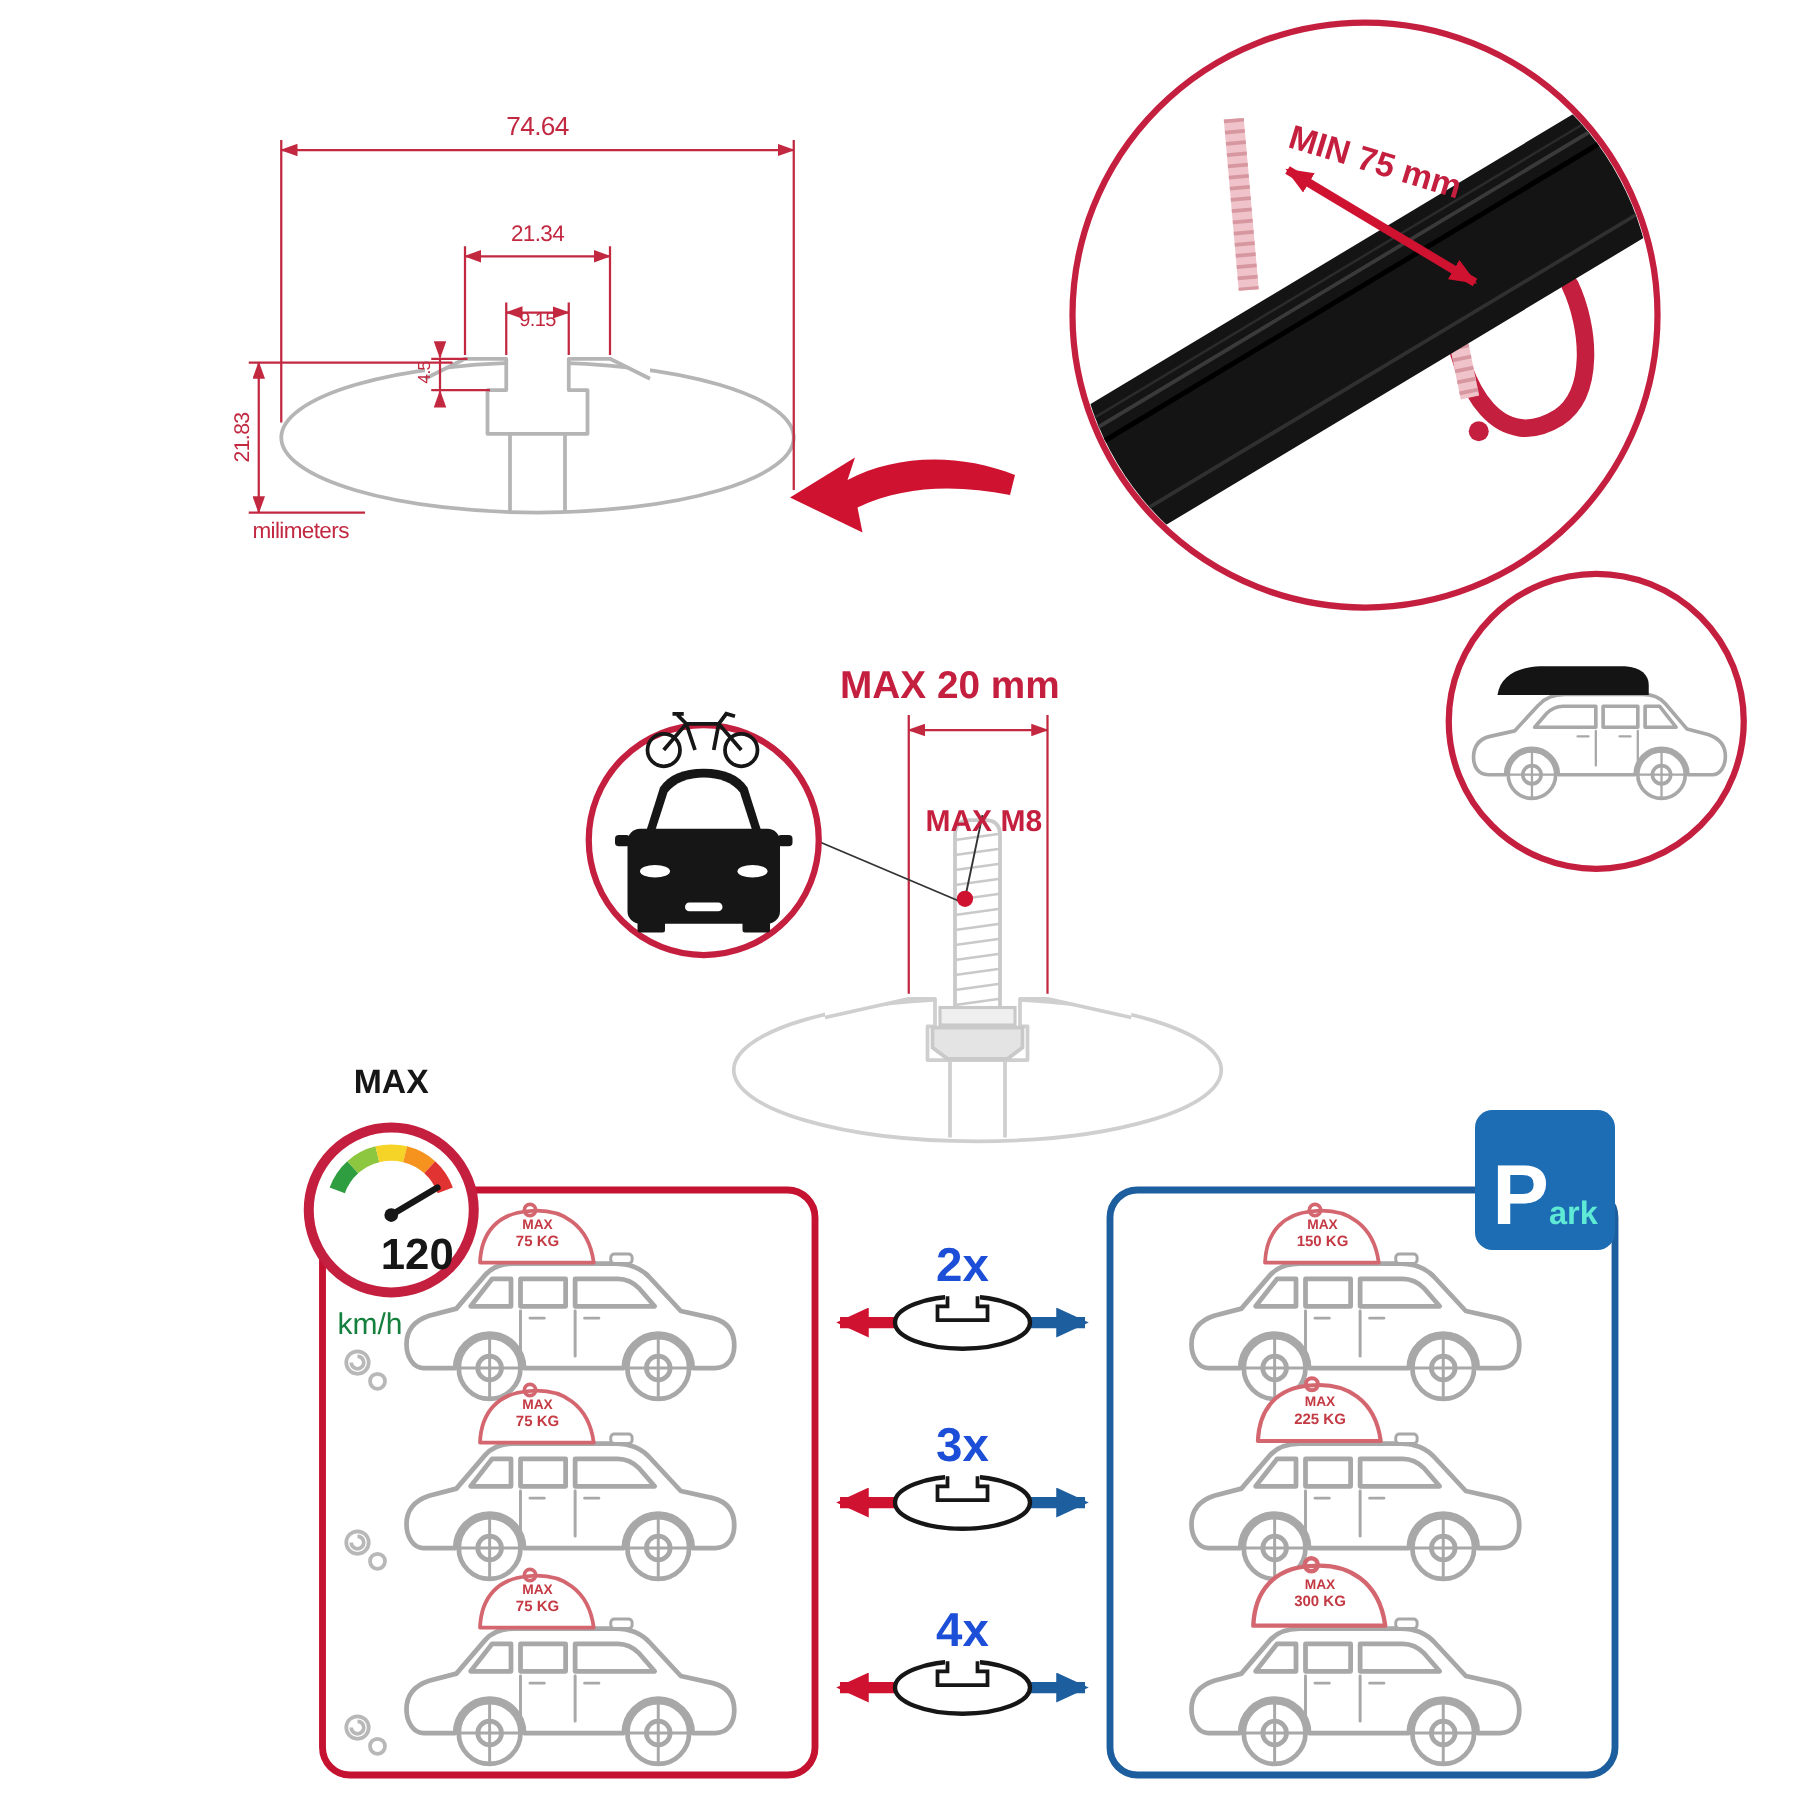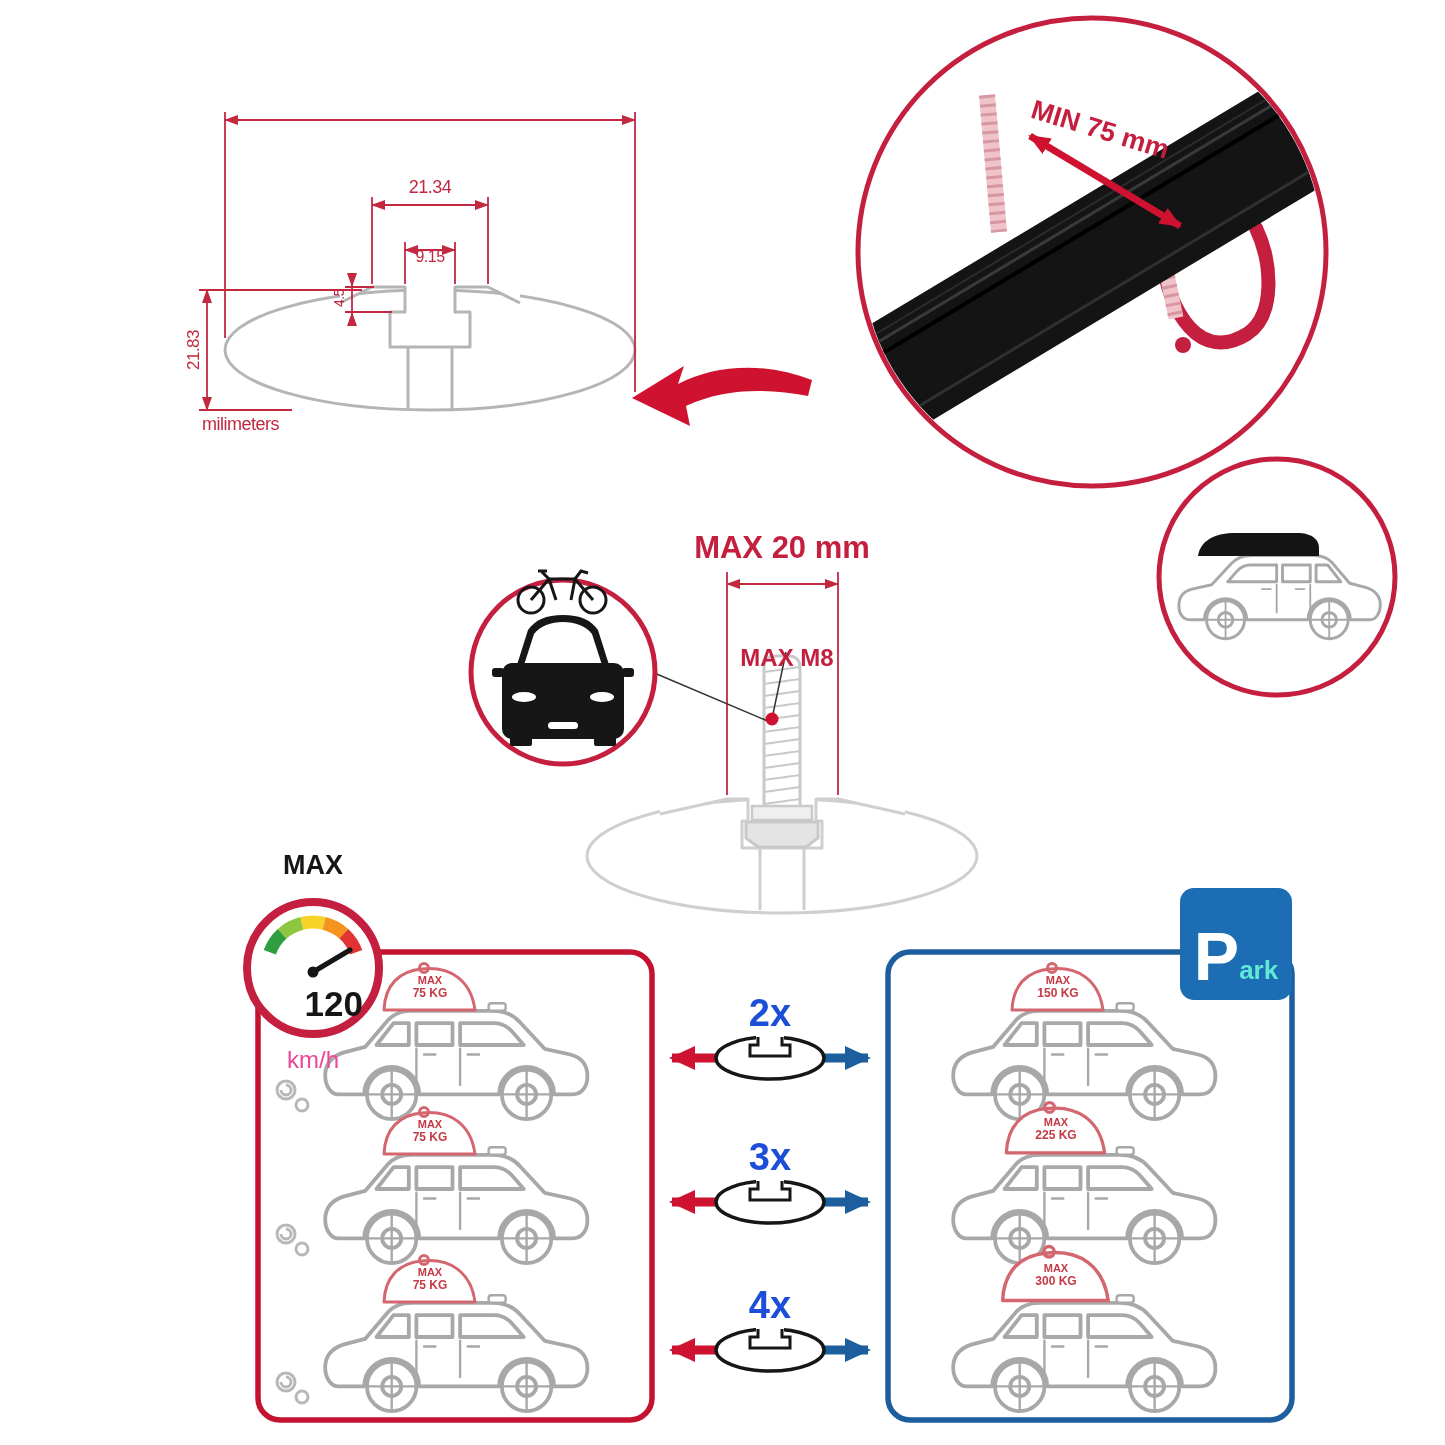--- a/index.html
+++ b/index.html
@@ -236,34 +236,35 @@
     <path d="M269.8,952.3 A46,46 0 0 1 282.2,933.8" stroke="#2f9e41" stroke-width="13" fill="none"></path>
     <path d="M282.2,933.8 A46,46 0 0 1 301.9,923.4" stroke="#8dc63f" stroke-width="13" fill="none"></path>
     <path d="M301.9,923.4 A46,46 0 0 1 324.1,923.4" stroke="#f5d327" stroke-width="13" fill="none"></path>
     <path d="M324.1,923.4 A46,46 0 0 1 343.8,933.8" stroke="#f6921e" stroke-width="13" fill="none"></path>
     <path d="M343.8,933.8 A46,46 0 0 1 356.2,952.3" stroke="#e23333" stroke-width="13" fill="none"></path>
     <line x1="313" y1="972" x2="350" y2="950" stroke="#161616" stroke-width="5" stroke-linecap="round"></line>
     <circle cx="313" cy="972" r="5.5" fill="#161616"></circle>
   </g>
 </svg>
 
+<div class="txt dim center" style="left:225px;top:90px;width:410px;">74.64</div>
 <div class="txt dim center" style="left:372px;top:177px;width:116px;font-size:18px;">21.34</div>
 <div class="txt dim center" style="left:405px;top:224px;width:50px;font-size:16px;margin-top:24px;">9.15</div>
 <div class="txt dim rot" style="left:319px;top:290px;width:40px;font-size:14px;">4.5</div>
 <div class="txt dim rot" style="left:154px;top:340px;width:80px;font-size:17px;">21.83</div>
 <div class="txt dim" style="left:202px;top:414px;font-size:18px;">milimeters</div>
 
 <div class="txt crimson-h" style="left:1028px;top:120px;width:180px;font-size:27px;transform:rotate(17deg);">MIN 75 mm</div>
 
-<div class="txt crimson-h" style="left:672px;top:530px;width:220px;text-align:center;font-size:31px;">MAX 20 mm</div>
+<div class="txt crimson-h" style="left:672px;top:530px;width:220px;font-size:31px;">MAX 20 mm</div>
 <div class="txt crimson-h" style="left:712px;top:644px;width:150px;text-align:center;font-size:24px;">MAX M8</div>
 
 <div class="txt black-h" style="left:263px;top:850px;width:100px;text-align:center;font-size:27px;">MAX</div>
 <div class="txt black-h" style="left:263px;top:984px;width:100px;text-align:right;font-size:35px;">120</div>
-<div class="txt" style="left:263px;top:1046px;width:100px;text-align:center;font-size:24px;color:#ec4899;">km/h</div>
+<div class="txt" style="left:246px;top:1046px;width:100px;text-align:center;font-size:24px;color:#15803d;">km/h</div>
 
 <div class="txt mult" style="left:720px;top:992px;">2x</div>
 <div class="txt mult" style="left:720px;top:1136px;">3x</div>
 <div class="txt mult" style="left:720px;top:1284px;">4x</div>
 
 <div class="tarp-label" style="left:385px;top:975px;">
   <div class="l1">MAX</div>
   <div class="l2">75 KG</div>
 </div>
 <div class="tarp-label" style="left:385px;top:1119px;">

